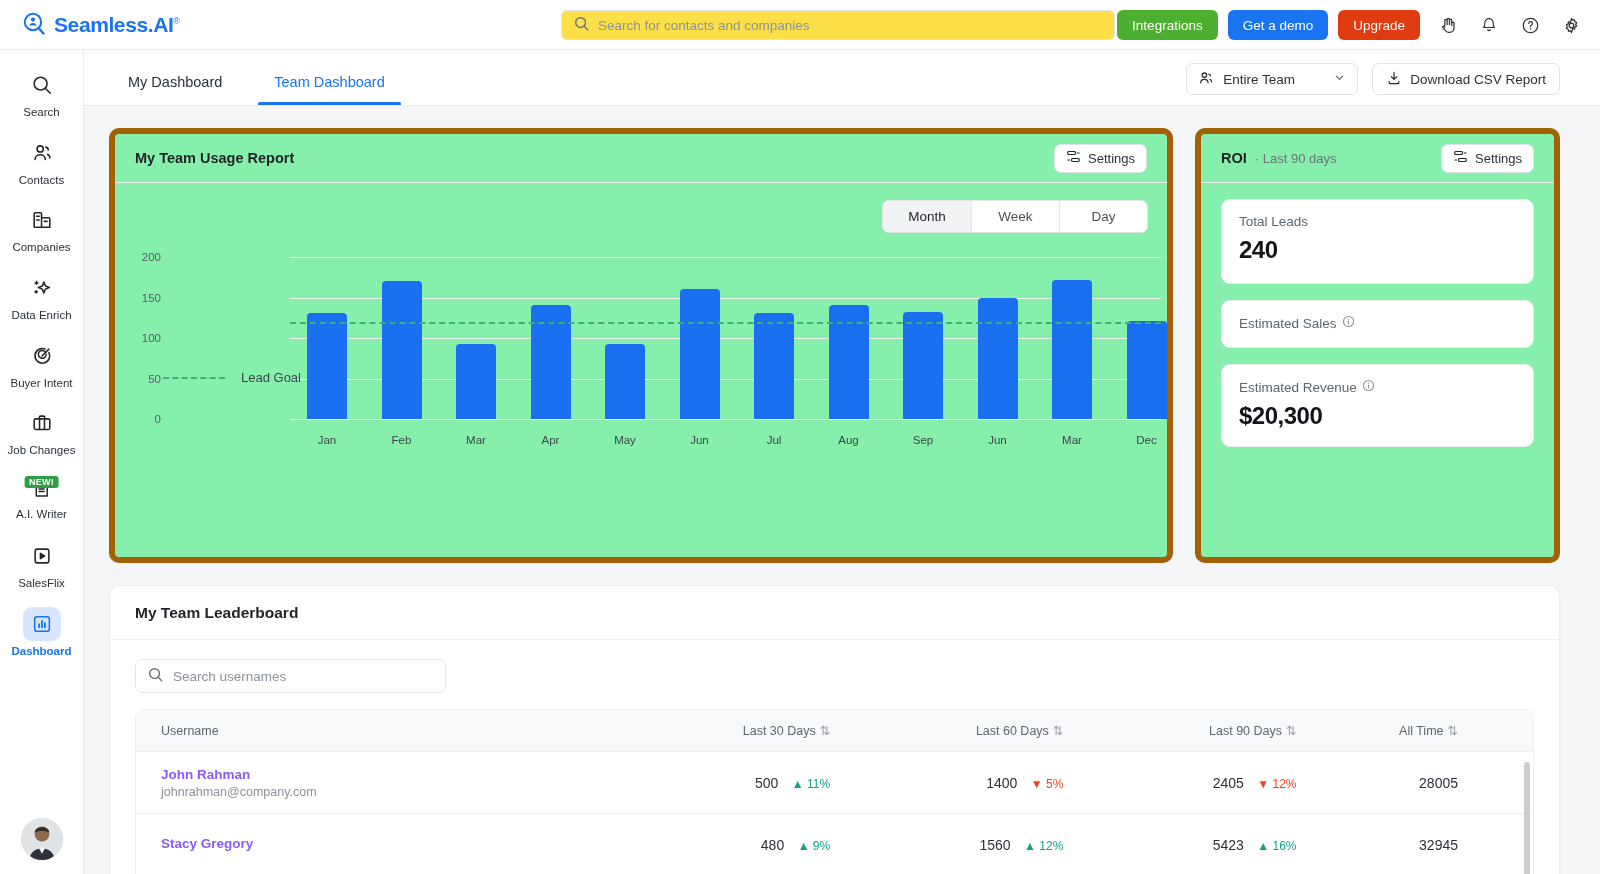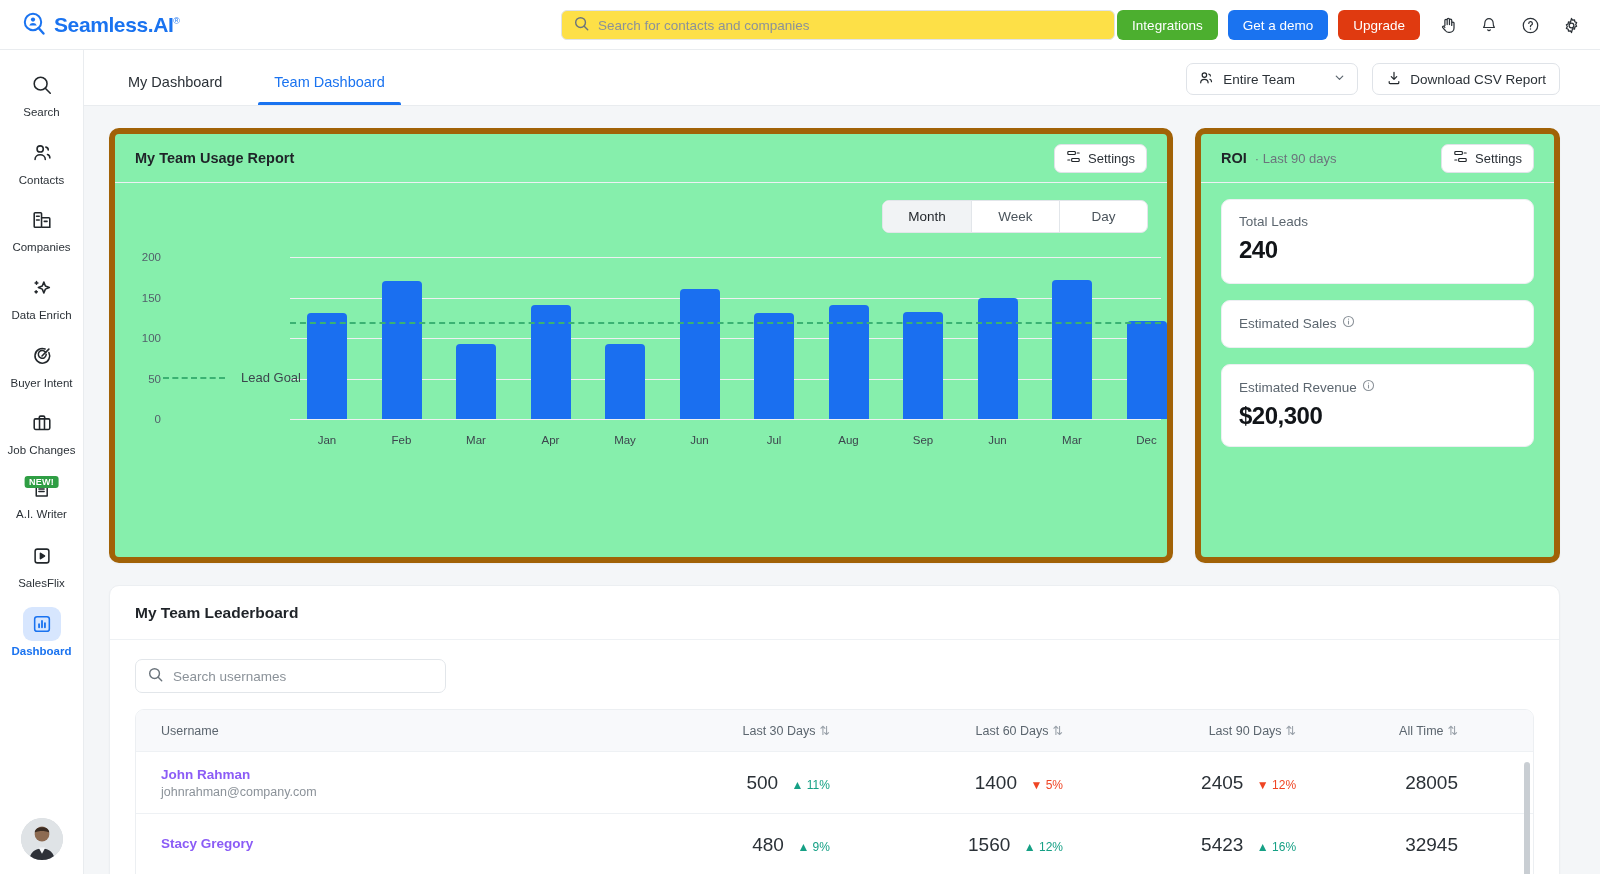--- a/index.html
+++ b/index.html
@@ -211,21 +211,21 @@
   th {
     font-size: 12.5px; font-weight: normal; color: #5c666f;
     padding: 13px 0; text-align: right;
   }
   th.c-user { text-align: left; padding-left: 25px; width: 505px; }
   th .srt { margin-left: 4px; color: #99a1a9; }
   td { padding: 14px 0; border-top: 1px solid #eef1f4; text-align: right; vertical-align: middle; }
   td.c-user { text-align: left; padding-left: 25px; }
   .u-name { font-size: 13.5px; font-weight: bold; color: #8b5cf6; }
   .u-mail { font-size: 12.5px; color: #8b9299; margin-top: 3px; }
-  .num { font-size: 19px; color: #2b3137; margin-top: 8px; }
+  .num { font-size: 14px; color: #2b3137; margin-top: 8px; }
   .delta { font-size: 12px; margin-left: 9px; }
   .delta.up { color: #16a085; }
   .delta.down { color: #ef4423; }
   .c-30 { width: 245px; padding-right: 35px; }
   .c-60 { width: 240px; padding-right: 35px; }
   .c-90 { width: 245px; padding-right: 40px; }
   .c-all { width: 200px; padding-right: 75px; }
   .tbl-scroll {
     position: absolute; right: 3px; top: 52px; width: 6px; height: 150px;
     background: #c9ced3; border-radius: 3px;

